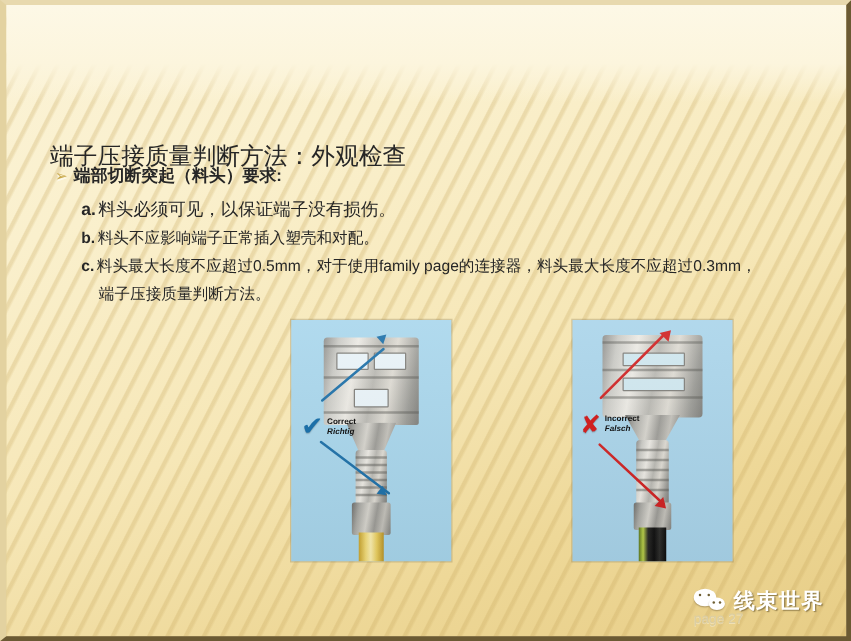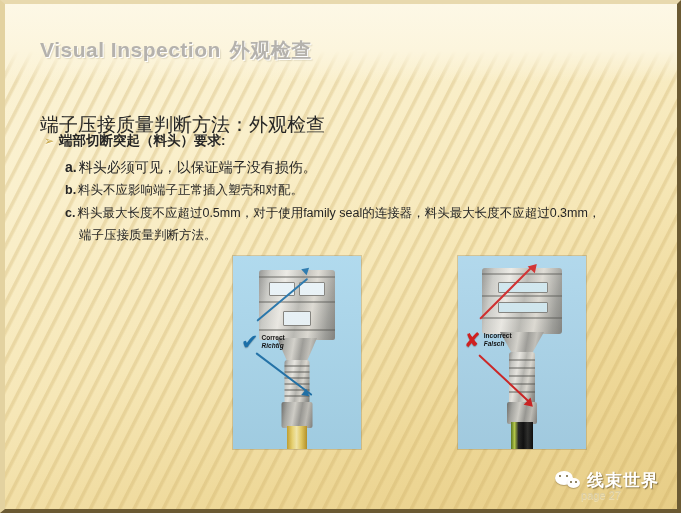--- a/index.html
+++ b/index.html
@@ -112,60 +112,57 @@
   .verdict-txt{font-size:6.5px;line-height:8px;color:#121212;font-weight:bold;}
   .verdict-txt .de{font-style:italic;display:block;}
   .check-ico{font-size:21px;line-height:16px;color:#1b6fa8;font-weight:bold;
     text-shadow:0 1px 1px rgba(0,0,0,.25);}
   .x-ico{font-size:20px;line-height:16px;color:#cf2020;font-weight:bold;
     text-shadow:0 1px 1px rgba(0,0,0,.25);}
   #verdict-left{left:8px;top:78px;}
   #verdict-right{left:6px;top:76px;}
 
   
-  .footer{position:absolute;right:18px;bottom:8px;text-align:center;z-index:6;}
+  .footer{position:absolute;right:18px;bottom:8px;text-align:left;z-index:6;}
   .brand-row{display:flex;align-items:center;justify-content:flex-end;gap:6px;}
   .wechat{position:relative;width:26px;height:20px;}
   .wechat .bub{position:absolute;background:#ffffff;border-radius:50%;
     box-shadow:0 1px 1px rgba(120,100,60,.45);}
   .wechat .b1{width:18px;height:14px;left:0;top:0;}
   .wechat .b2{width:13px;height:10px;left:12px;top:7px;}
   .wechat .dot{position:absolute;width:2px;height:2px;background:#6f5f33;border-radius:50%;}
   .brand-name{font-size:17px;font-weight:bold;color:#ffffff;
     text-shadow:1px 1px 1px rgba(110,92,50,.75);letter-spacing:1px;}
   .page-no{font-size:11px;color:#d9cda4;margin-top:-3px;margin-right:12px;
     text-shadow:0 1px 0 rgba(255,255,255,.35);}
 </style>
 </head>
 <body>
 
 <div id="slide">
 
-  <div class="title">
-    <span>Visual Inspection</span><span class="cn">外观检查</span>
-  </div>
 
   <div class="body-text">
 
     <div class="line l-head">端子压接质量判断方法：外观检查</div>
 
     <div class="line l-bullet">
       <span class="arrow-mark">➢</span><span>端部切断突起（料头）要求:</span>
     </div>
 
     <div class="line l-a">
       <span class="idx">a.</span><span>料头必须可见，以保证端子没有损伤。</span>
     </div>
 
     <div class="line l-b">
       <span class="idx">b.</span><span>料头不应影响端子正常插入塑壳和对配。</span>
     </div>
 
     <div class="line l-c">
-      <span class="idx">c.</span><span>料头最大长度不应超过</span><span class="bold-v">0.5mm</span><span>，对于使用</span><span class="bold-v">family seal</span><span>的连接器，料头最大长度不应超过</span><span class="bold-v">0.3mm</span><span>，</span>
+      <span class="idx">c.</span><span>料头最大长度不应超过</span><span class="bold-v">0.5mm</span><span>，对于使用</span><span class="bold-v">family page</span><span>的连接器，料头最大长度不应超过</span><span class="bold-v">0.3mm</span><span>，</span>
     </div>
 
     <div class="line l-c2">端子压接质量判断方法。</div>
   </div>
 
   <div class="photo" id="photo-left">
 
     <div class="term l-head-box metal">
       <div class="l-slot" style="left:10px;top:12px;width:24px;height:12px;"></div>
       <div class="l-slot" style="left:40px;top:12px;width:24px;height:12px;"></div>

